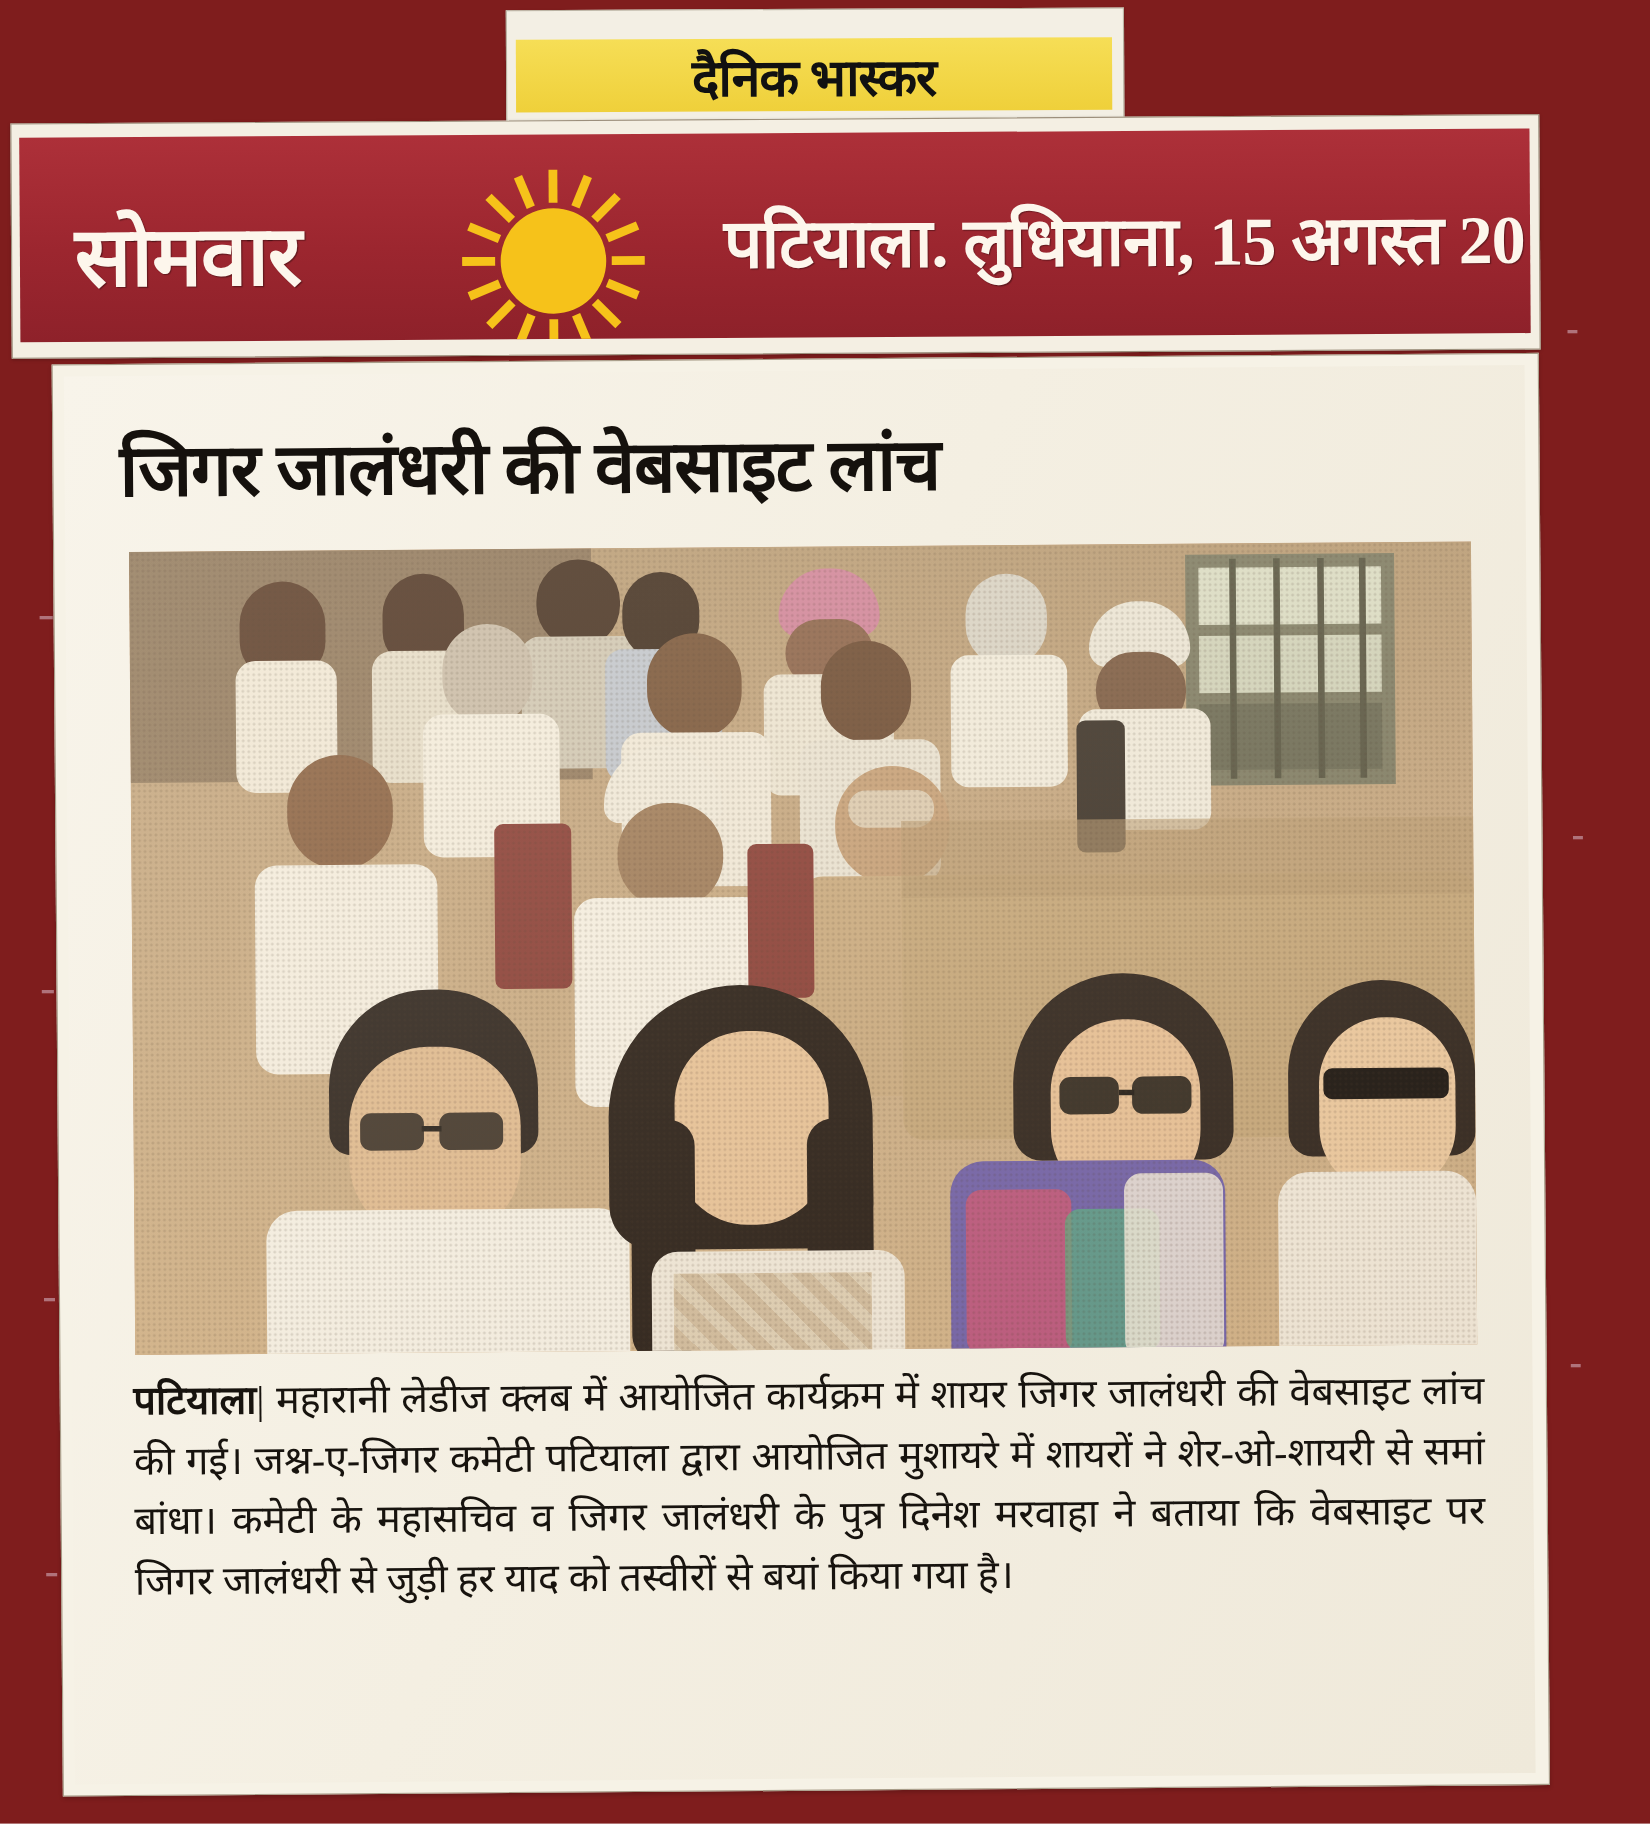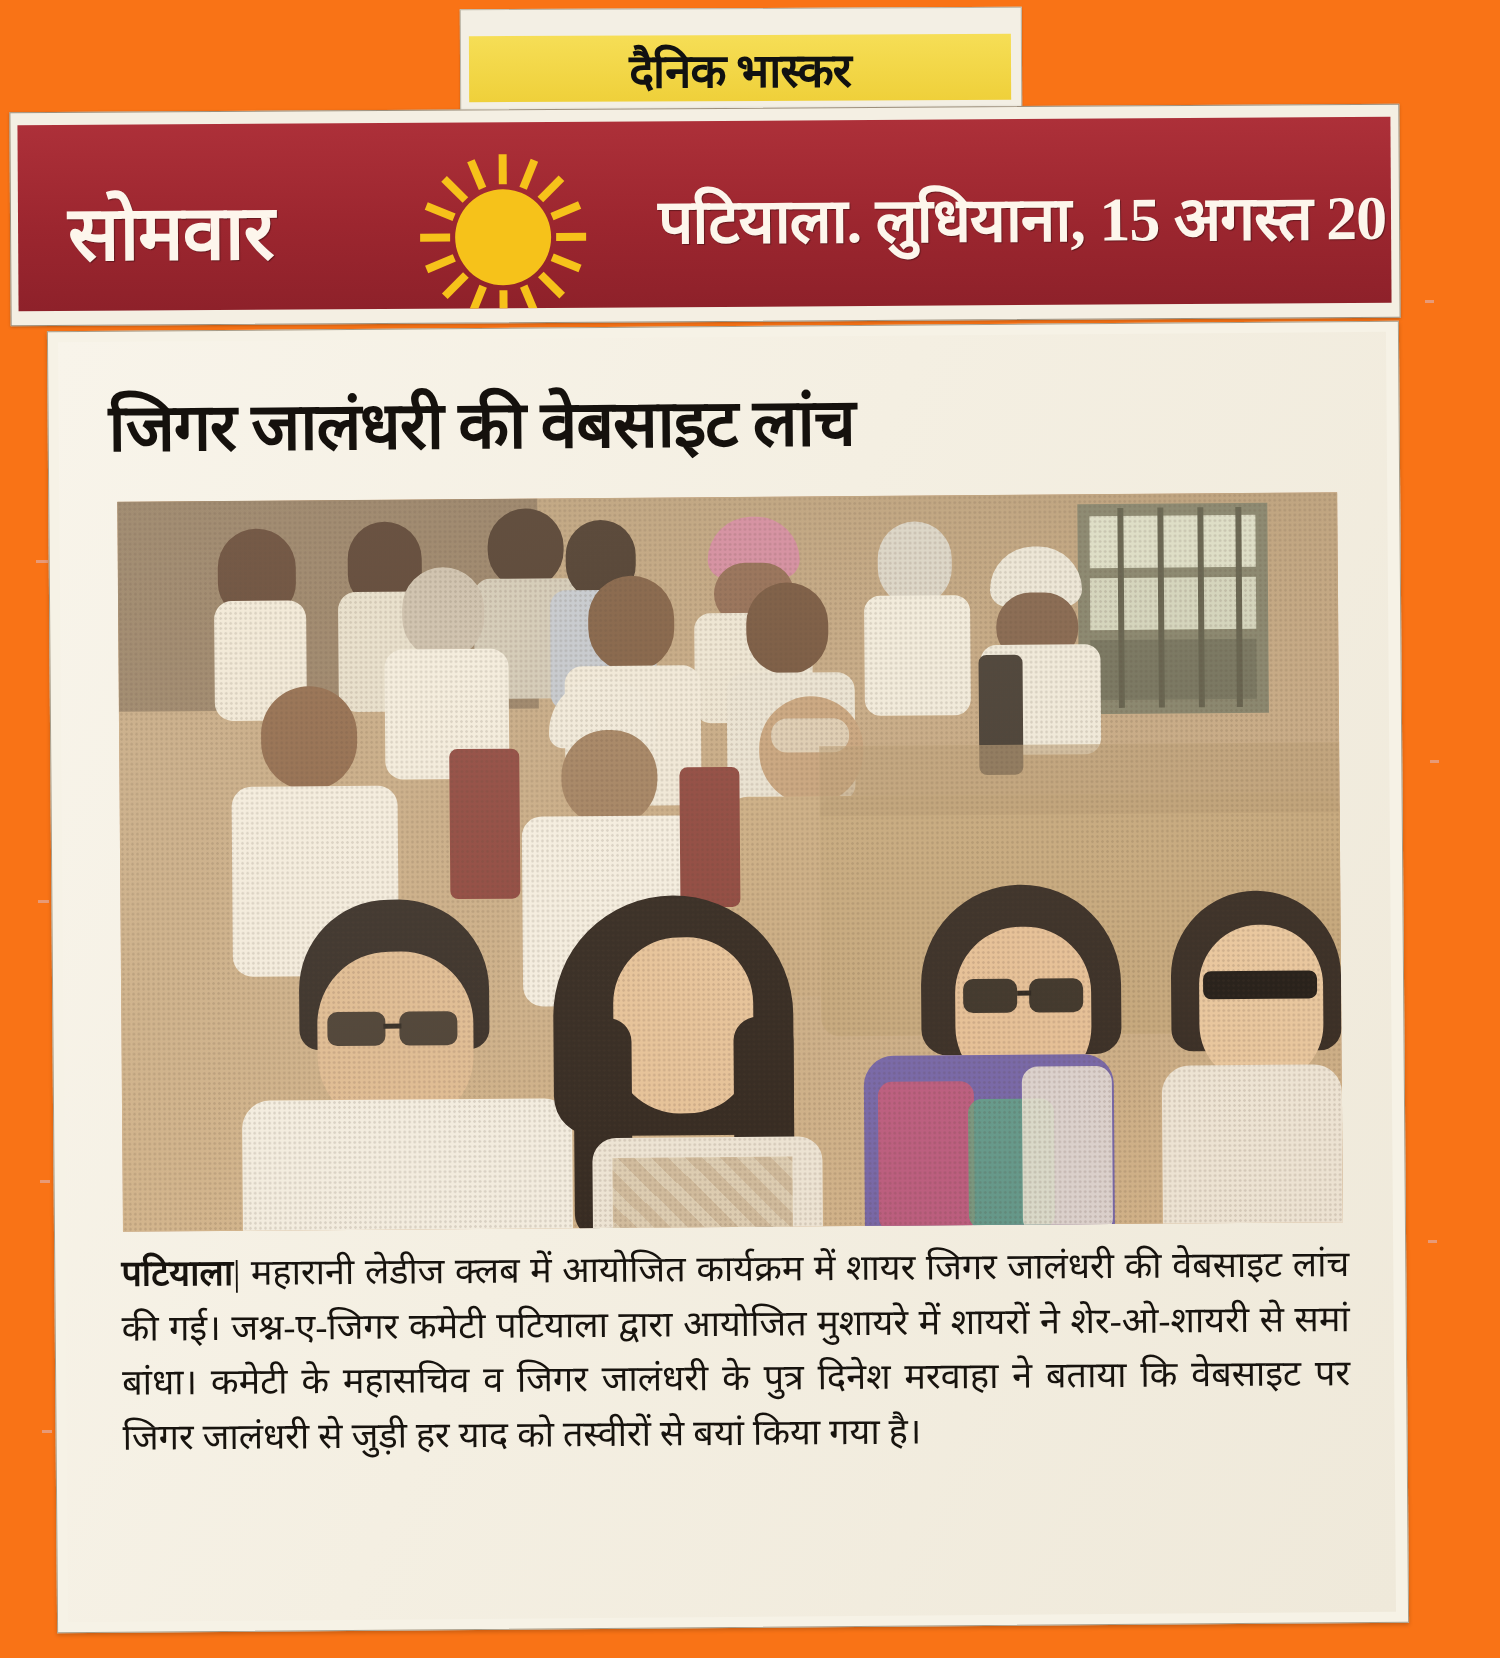--- a/index.html
+++ b/index.html
@@ -12,21 +12,21 @@
     height: 1658px;
     position: relative;
     font-family: "Liberation Sans", sans-serif;
     overflow: hidden;
   }
 
   
   #scan-page {
     position: absolute;
     inset: 0;
-    background: #f97316;
+    background: #7f1d1d;
   }
 
   
   .speck {
     position: absolute;
     background: #d9b9c9;
     opacity: .55;
   }
 
   

